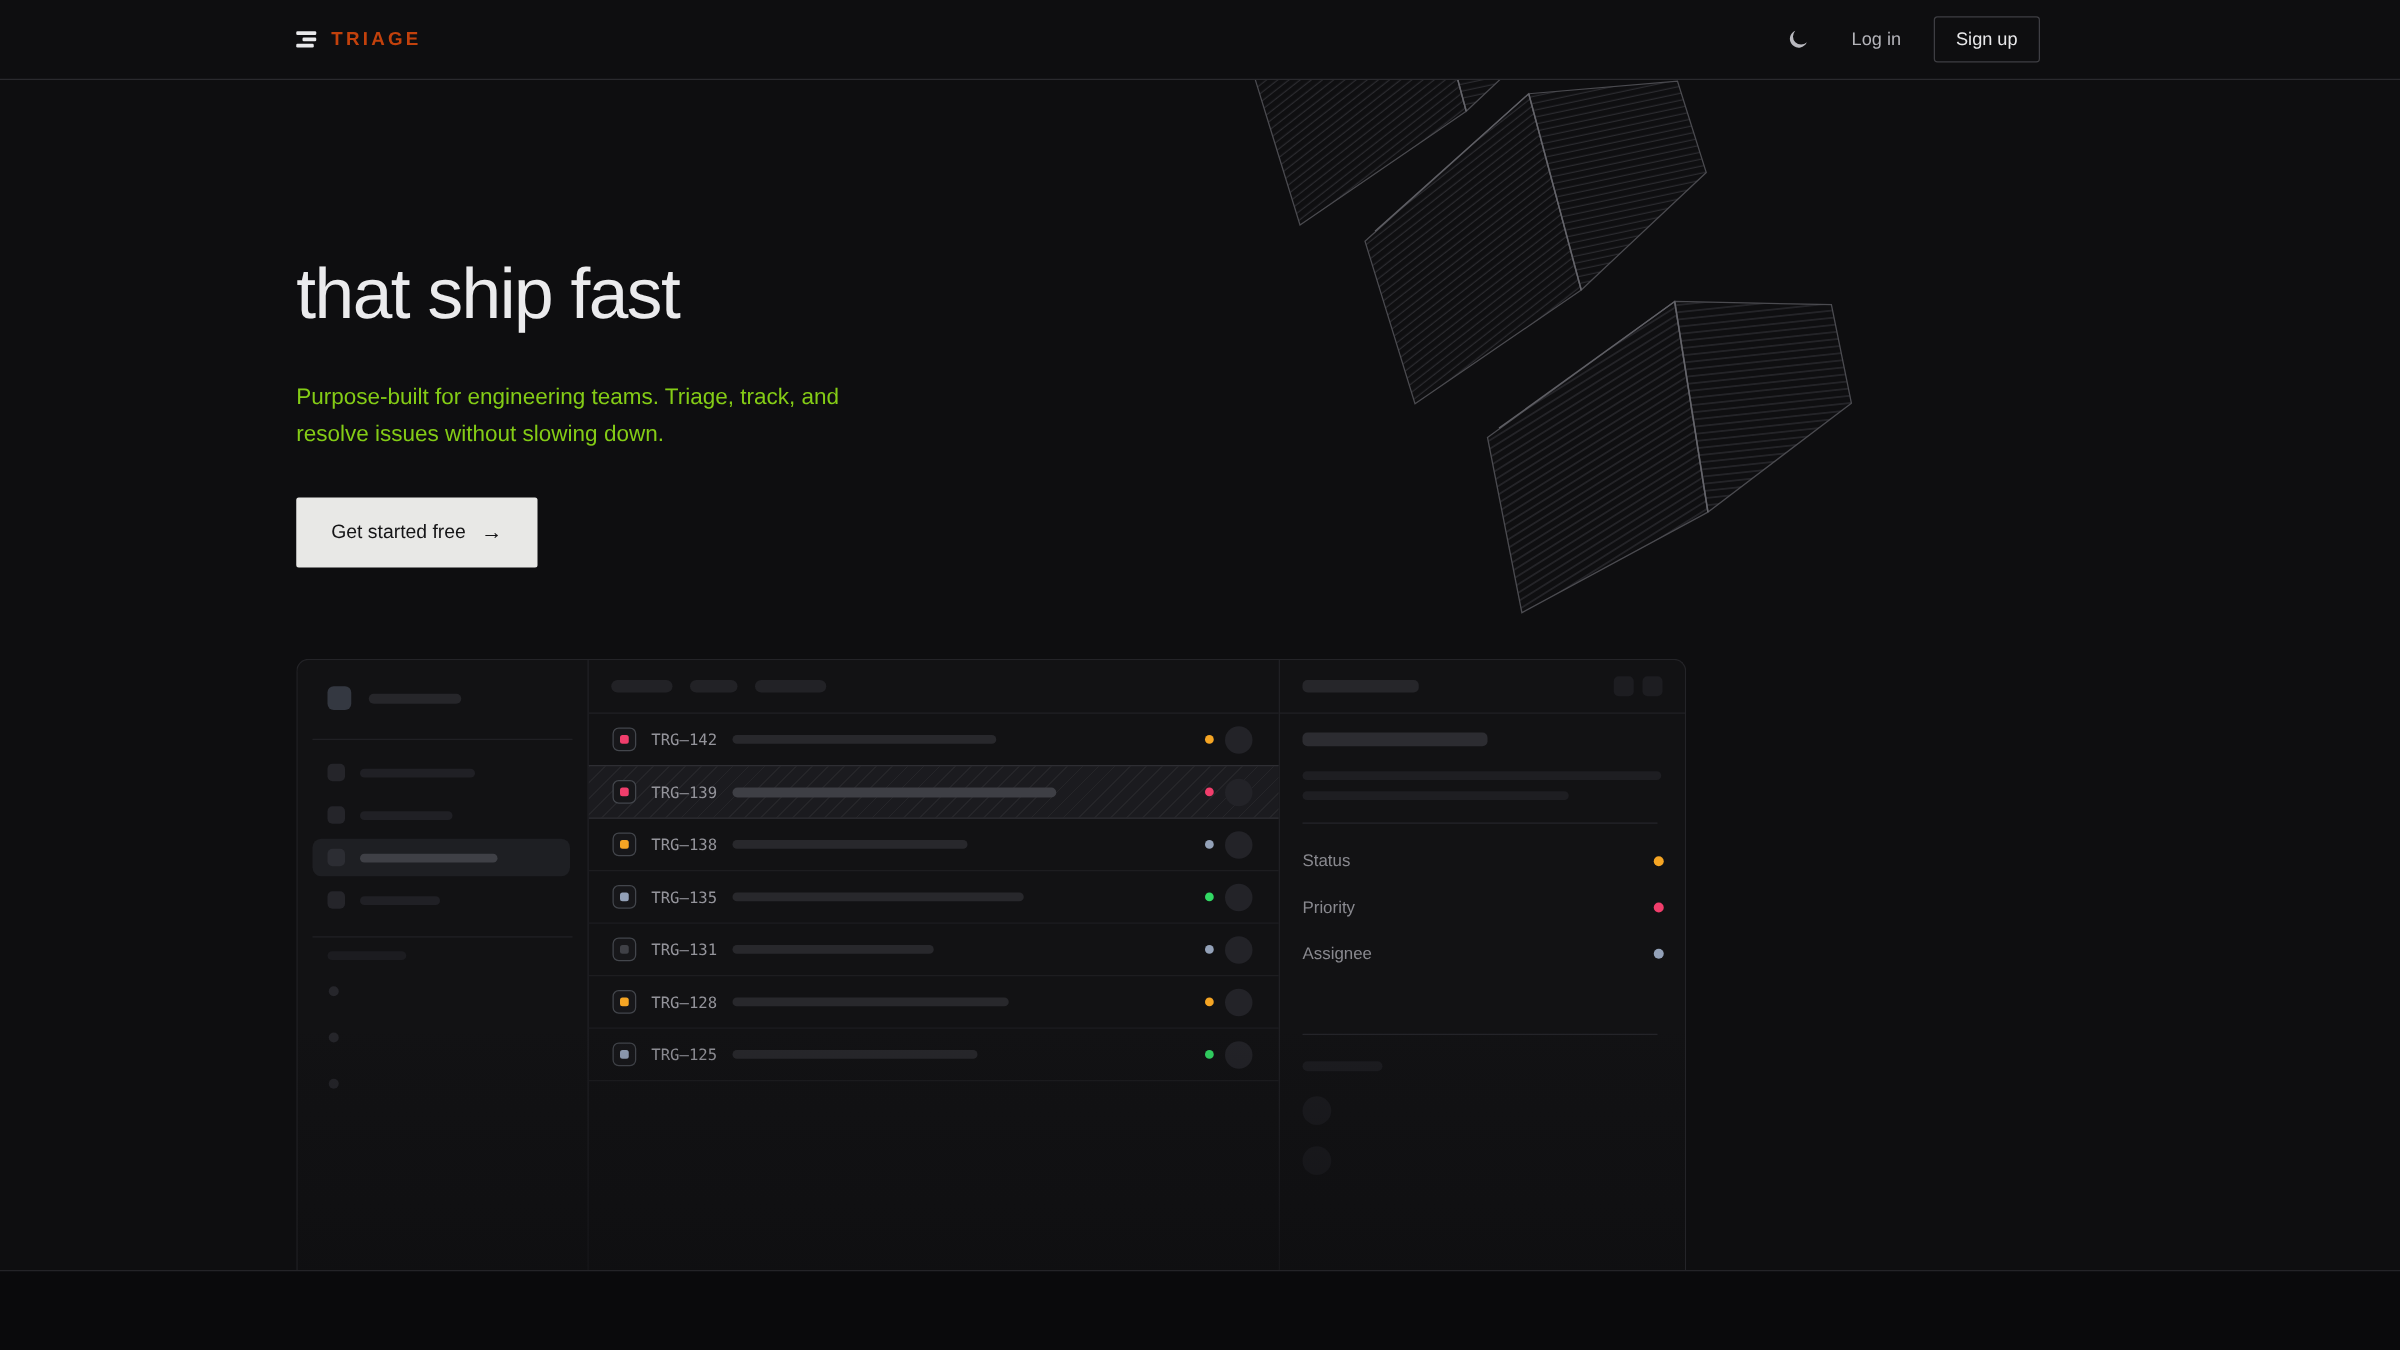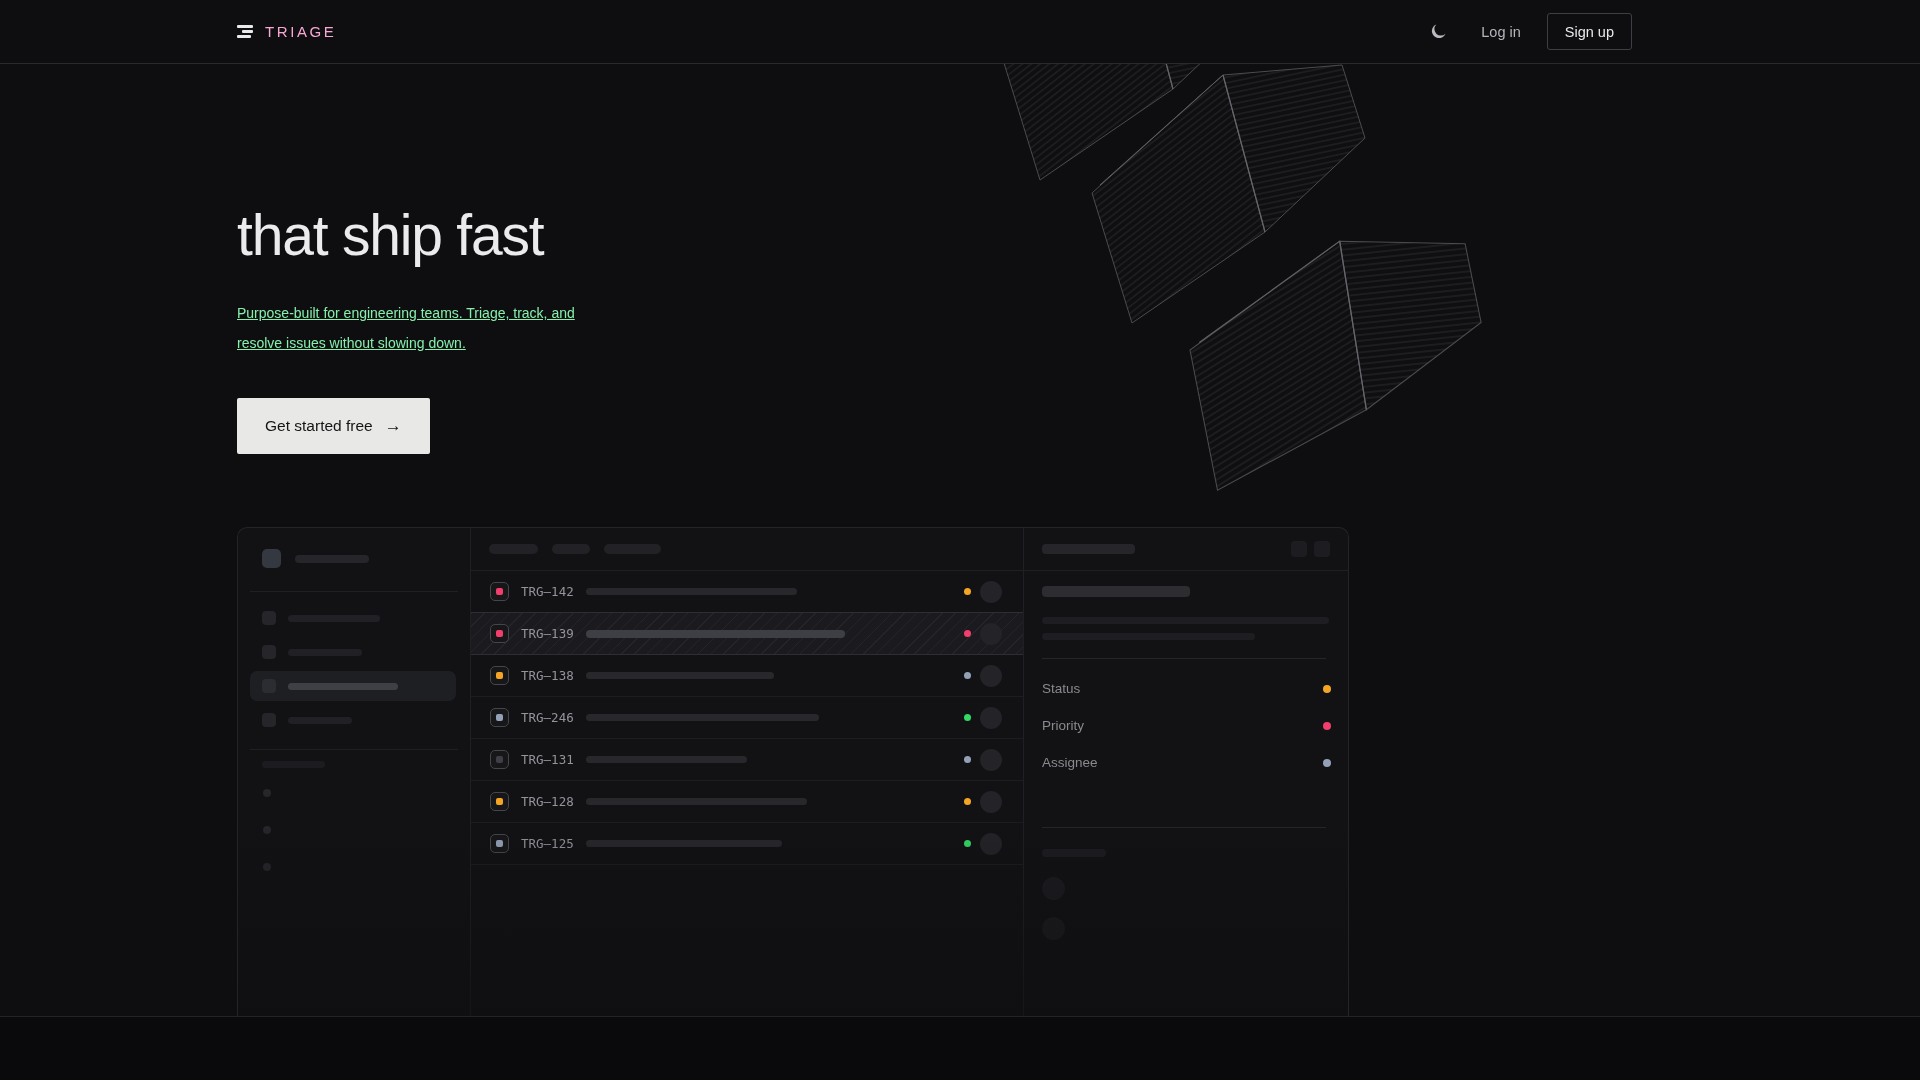--- a/index.html
+++ b/index.html
@@ -9,31 +9,31 @@
   
   .nav{position:absolute;left:237px;top:0;width:1395px;height:63px;display:flex;
        align-items:center;justify-content:space-between;z-index:5;}
   .nav-border{position:absolute;left:0;top:63px;width:1920px;height:1px;background:#2a2a2e;z-index:4;}
   .brand{display:flex;align-items:center;gap:11px;}
   .logo{width:17px;height:13px;display:flex;flex-direction:column;justify-content:space-between;}
   .logo span{height:2.6px;background:#e9e9eb;border-radius:1px;display:block;}
   .logo .b1{width:16px;}
   .logo .b2{width:11px;margin-left:5px;}
   .logo .b3{width:14px;}
-  .brand-name{font-size:15px;font-weight:normal;letter-spacing:2.6px;color:#f9a8d4;}
+  .brand-name{font-size:15px;font-weight:bold;letter-spacing:2.6px;color:#c2410c;}
   .nav-right{display:flex;align-items:center;gap:26px;}
   .moon-btn{width:34px;height:34px;display:flex;align-items:center;justify-content:center;cursor:pointer;}
   .login{font-size:14.5px;color:#b4b4ba;cursor:pointer;}
   .signup{height:37px;padding:0 17px;display:flex;align-items:center;border:1px solid #3e3e43;
           border-radius:3px;font-size:14.5px;color:#e9e9eb;background:transparent;cursor:pointer;}
 
   
   .headline{position:absolute;left:237px;top:101px;font-size:57px;line-height:64px;
             font-weight:500;letter-spacing:-1.2px;color:#ebebed;z-index:3;}
-  .subtext{position:absolute;left:237px;top:284px;font-size:14px;line-height:30px;color:#86efac;z-index:3;text-decoration:underline;}
+  .subtext{position:absolute;left:237px;top:284px;font-size:18px;line-height:30px;color:#84cc16;z-index:3;}
   .cta{position:absolute;left:237px;top:398px;height:56px;padding:0 28px;background:#e8e8e6;
        border:none;border-radius:2px;display:inline-flex;align-items:center;gap:12px;
        font-family:"Liberation Sans",sans-serif;font-size:15.5px;font-weight:500;color:#151517;cursor:pointer;z-index:3;}
   .cta .arrow{font-size:17px;}
 
   
   .wireframes{position:absolute;left:940px;top:64px;z-index:1;}
 
   
   .card{position:absolute;left:237px;top:527px;width:1112px;height:489px;background:#121214;
@@ -220,21 +220,21 @@
             </span>
             <span class="row-id">TRG–138</span>
             <span class="row-bar" style="width: 188px;"></span>
             <span class="row-dot" style="background: rgb(147, 161, 184);"></span>
             <span class="row-avatar"></span>
           </div>
           <div class="row">
             <span class="cb">
               <span class="cb-in" style="background: rgb(147, 161, 184);"></span>
             </span>
-            <span class="row-id">TRG–246</span>
+            <span class="row-id">TRG–135</span>
             <span class="row-bar" style="width: 233px;"></span>
             <span class="row-dot" style="background: rgb(50, 217, 100);"></span>
             <span class="row-avatar"></span>
           </div>
           <div class="row">
             <span class="cb">
               <span class="cb-in" style="background: rgb(63, 64, 70);"></span>
             </span>
             <span class="row-id">TRG–131</span>
             <span class="row-bar" style="width: 161px;"></span>

